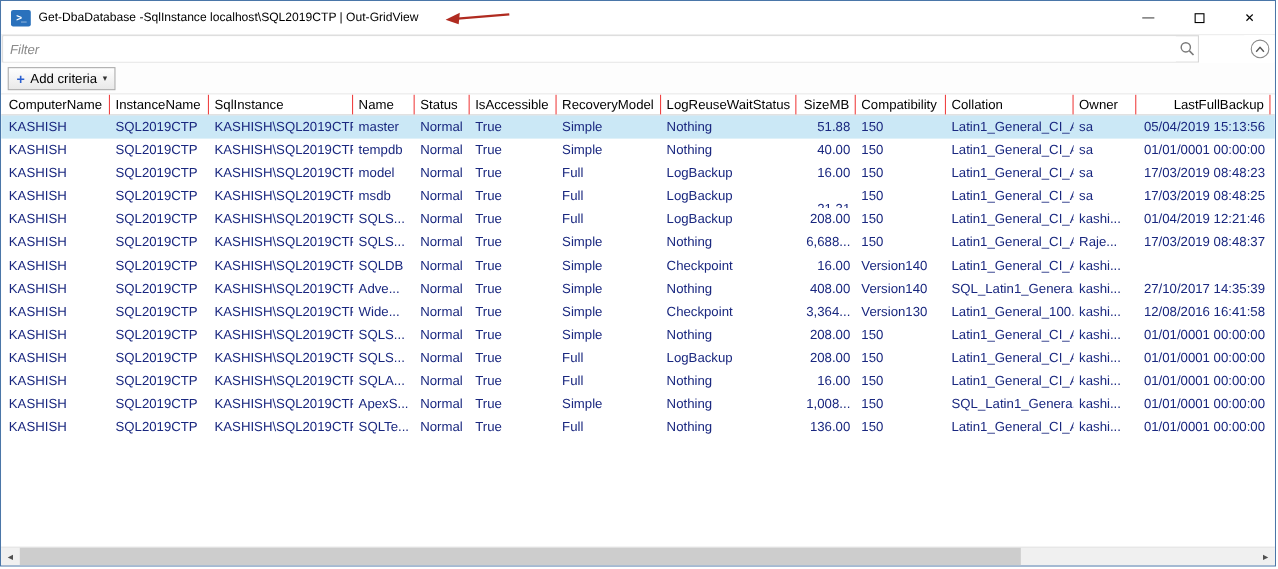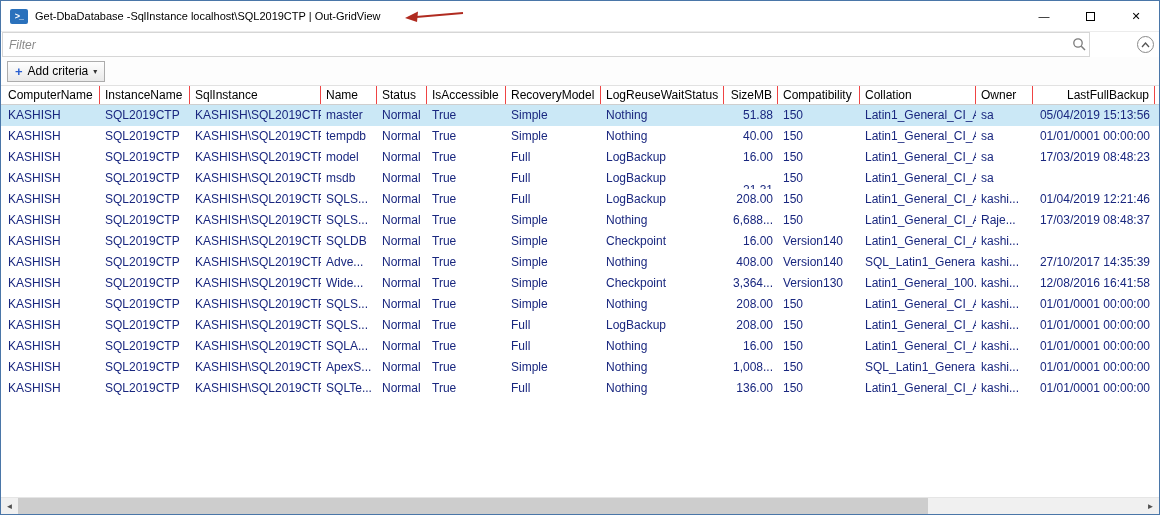--- a/index.html
+++ b/index.html
@@ -166,20 +166,21 @@
           <div class="gcell" style="width: 131px;">KASHISH\SQL2019CTP</div>
           <div class="gcell" style="width: 56px;">msdb</div>
           <div class="gcell" style="width: 50px;">Normal</div>
           <div class="gcell" style="width: 79px;">True</div>
           <div class="gcell" style="width: 95px;">Full</div>
           <div class="gcell" style="width: 123px;">LogBackup</div>
           <div class="gcell right" style="width: 54px; margin-top: 12px;">21.31</div>
           <div class="gcell" style="width: 82px;">150</div>
           <div class="gcell" style="width: 116px;">Latin1_General_CI_AS</div>
           <div class="gcell" style="width: 57px;">sa</div>
+          <div class="gcell right" style="width: 122px;">17/03/2019 08:48:25</div>
         </div>
         <div class="grow">
           <div class="gcell" style="width: 97px;">KASHISH</div>
           <div class="gcell" style="width: 90px;">SQL2019CTP</div>
           <div class="gcell" style="width: 131px;">KASHISH\SQL2019CTP</div>
           <div class="gcell" style="width: 56px;">SQLS...</div>
           <div class="gcell" style="width: 50px;">Normal</div>
           <div class="gcell" style="width: 79px;">True</div>
           <div class="gcell" style="width: 95px;">Full</div>
           <div class="gcell" style="width: 123px;">LogBackup</div>
@@ -305,21 +306,21 @@
           <div class="gcell right" style="width: 54px;">1,008...</div>
           <div class="gcell" style="width: 82px;">150</div>
           <div class="gcell" style="width: 116px;">SQL_Latin1_Genera...</div>
           <div class="gcell" style="width: 57px;">kashi...</div>
           <div class="gcell right" style="width: 122px;">01/01/0001 00:00:00</div>
         </div>
         <div class="grow">
           <div class="gcell" style="width: 97px;">KASHISH</div>
           <div class="gcell" style="width: 90px;">SQL2019CTP</div>
           <div class="gcell" style="width: 131px;">KASHISH\SQL2019CTP</div>
-          <div class="gcell" style="width: 56px; text-align: center;">SQLTe...</div>
+          <div class="gcell" style="width: 56px;">SQLTe...</div>
           <div class="gcell" style="width: 50px;">Normal</div>
           <div class="gcell" style="width: 79px;">True</div>
           <div class="gcell" style="width: 95px;">Full</div>
           <div class="gcell" style="width: 123px;">Nothing</div>
           <div class="gcell right" style="width: 54px;">136.00</div>
           <div class="gcell" style="width: 82px;">150</div>
           <div class="gcell" style="width: 116px;">Latin1_General_CI_AS</div>
           <div class="gcell" style="width: 57px;">kashi...</div>
           <div class="gcell right" style="width: 122px;">01/01/0001 00:00:00</div>
         </div>

